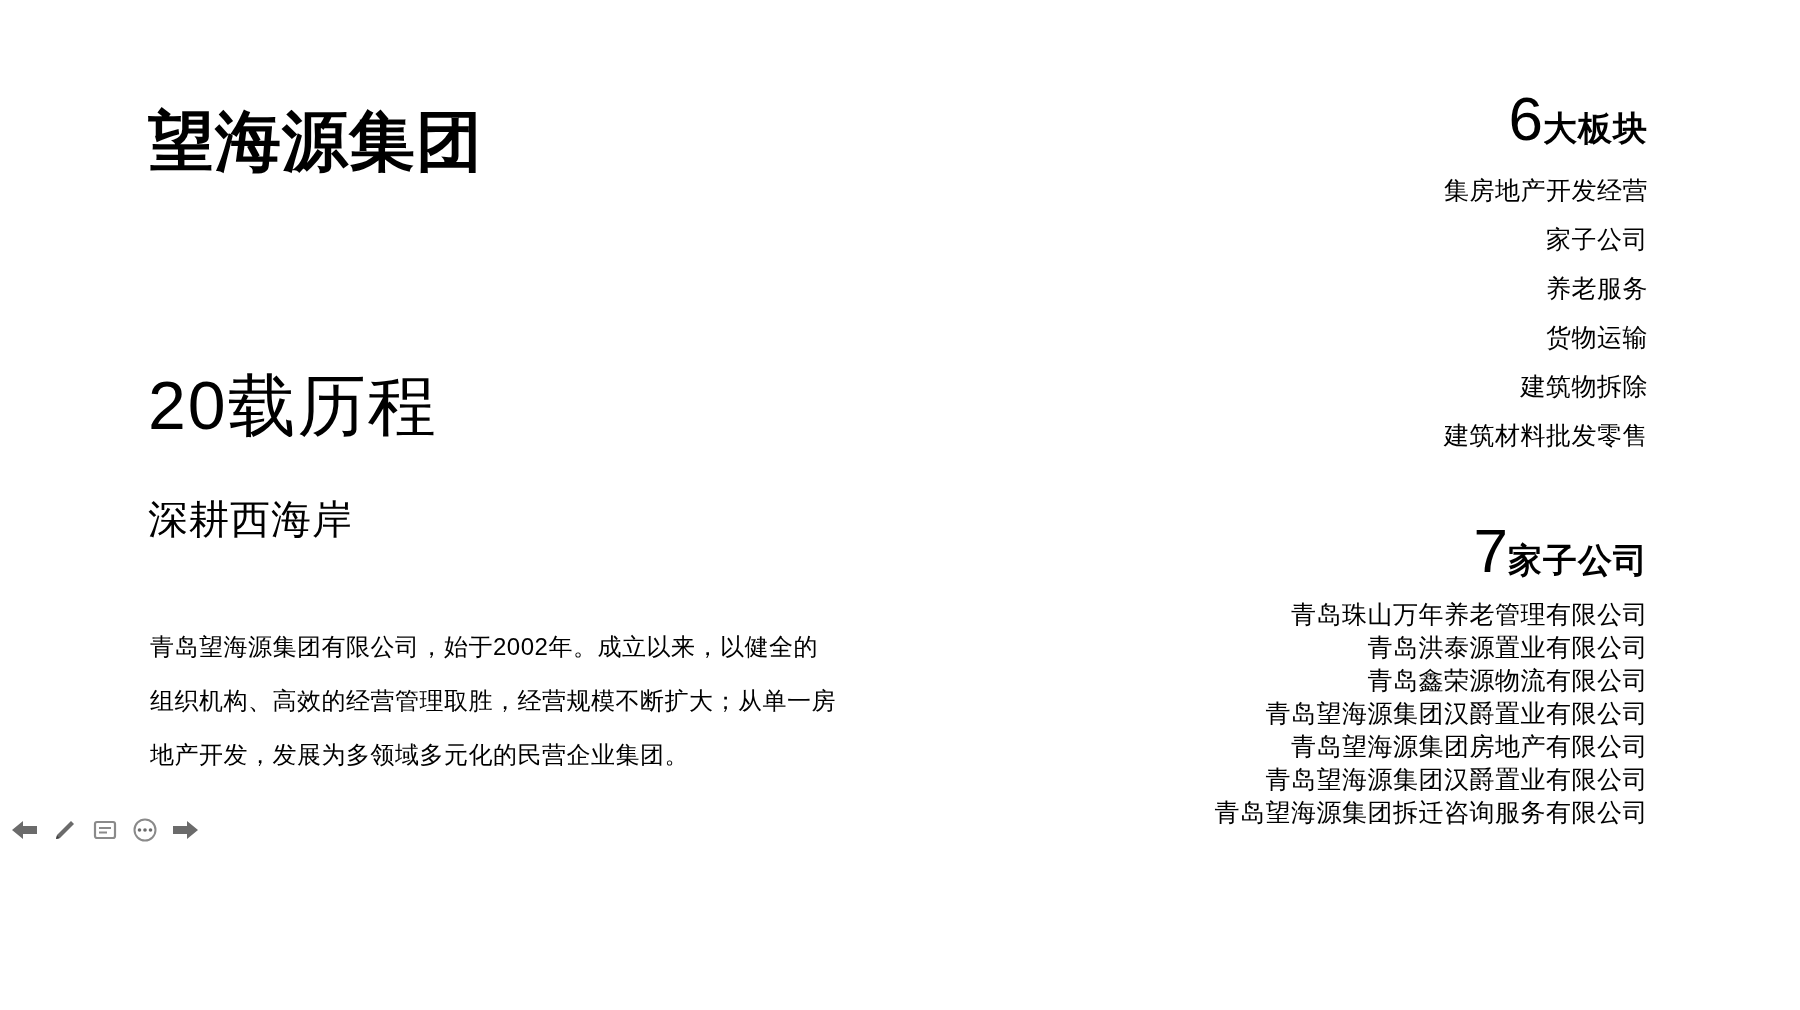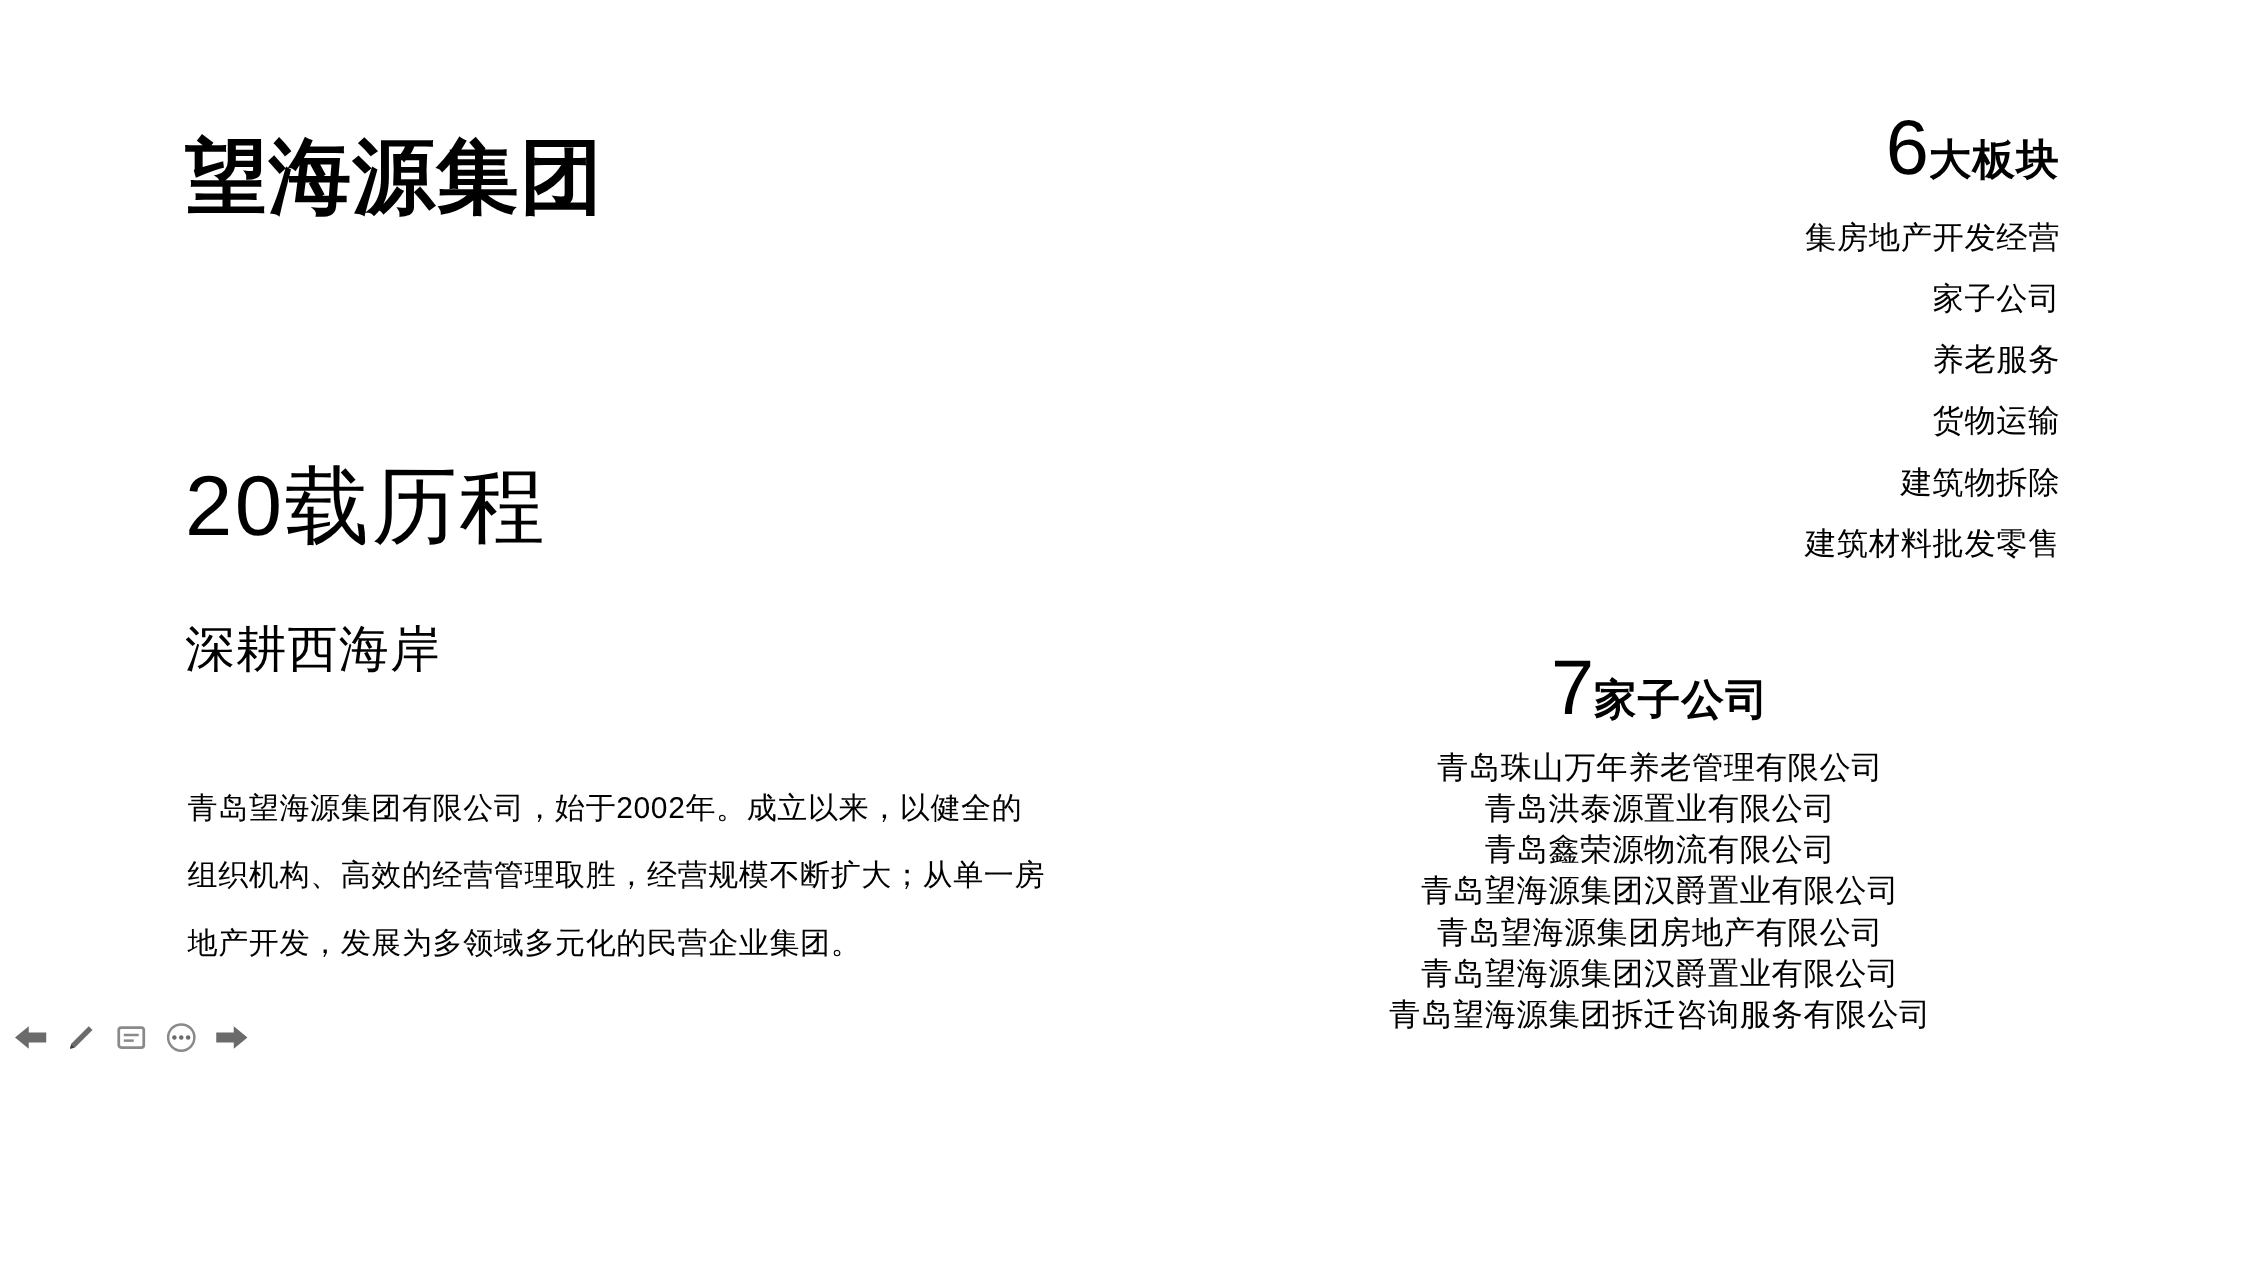--- a/index.html
+++ b/index.html
@@ -86,21 +86,21 @@
   }
 
   .stat-block {
     position: absolute;
     right: 12px;
     width: 640px;
     text-align: right;
   }
 
   .stat-1 { top: 88px; }
-  .stat-2 { top: 520px; text-align: center; }
+  .stat-2 { top: 520px; }
 
   .stat-head {
     display: block;
     white-space: nowrap;
     line-height: 1;
     margin-bottom: 16px;
   }
   .stat-num {
     font-size: 62px;
     font-weight: normal;

